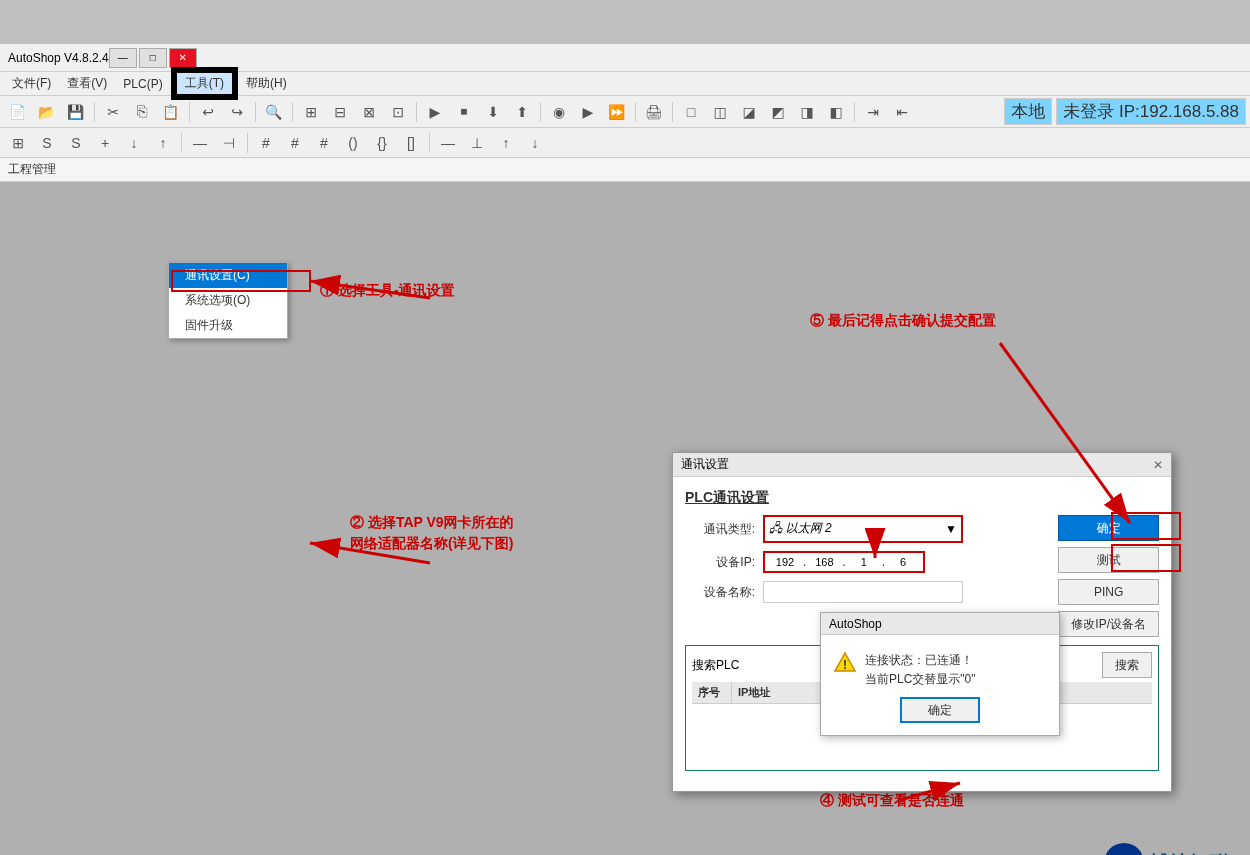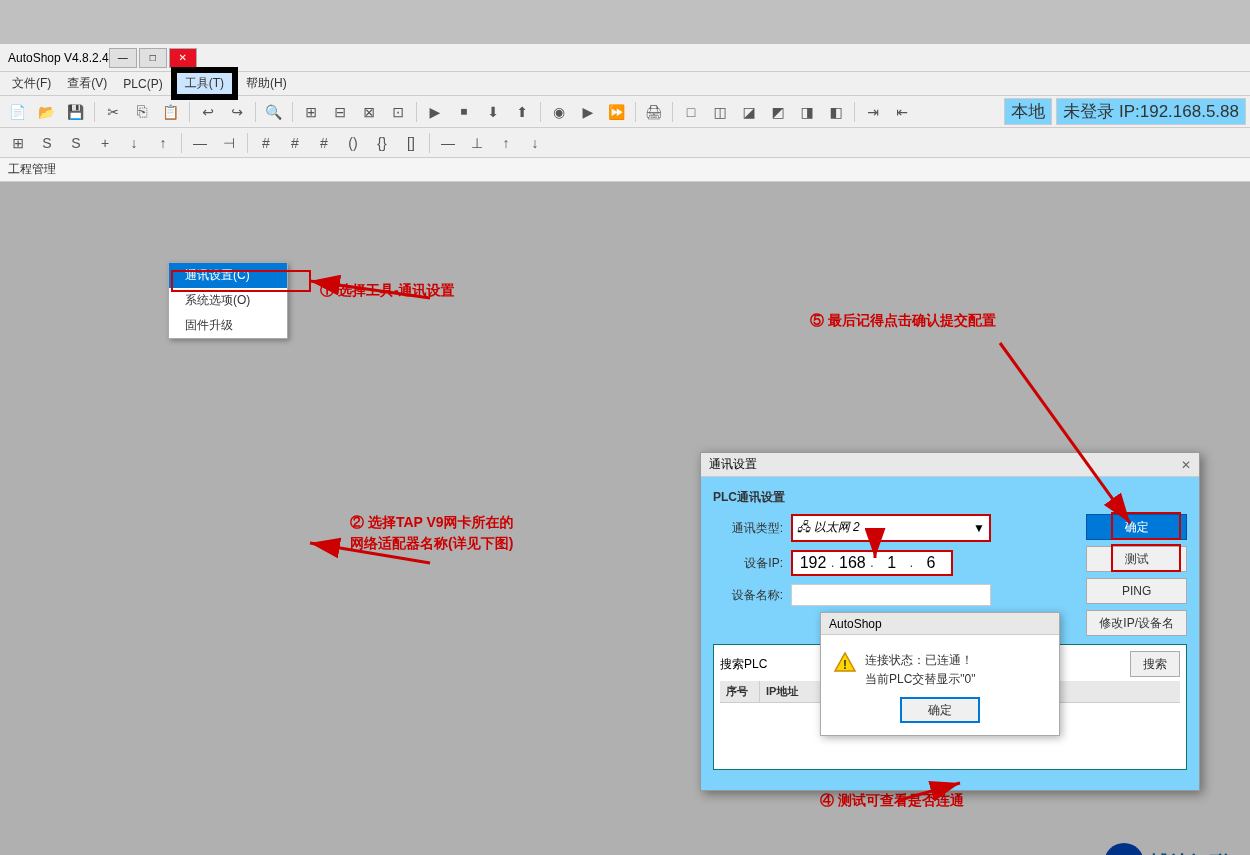--- a/index.html
+++ b/index.html
@@ -154,23 +154,23 @@
       color: #cc0000;
       font-size: 14px;
       font-weight: bold;
       z-index: 50;
     }
 
     
     .dialog-overlay {
       position: absolute;
       top: 270px;
-      left: 700px;
+      left: 672px;
       width: 500px;
-      background: #7dd3fc;
+      background: #ffffff;
       border: 1px solid #999;
       box-shadow: 3px 3px 10px rgba(0,0,0,0.4);
       z-index: 200;
     }
     .dialog-titlebar {
       background: #e8e8e8;
       border-bottom: 1px solid #ccc;
       height: 24px;
       display: flex;
       align-items: center;
@@ -180,24 +180,25 @@
     }
     .dialog-close {
       cursor: pointer;
       font-size: 12px;
       color: #666;
     }
     .dialog-body {
       padding: 12px;
     }
     .dialog-section-title {
-      font-size: 12px;
+      font-size: 14px;
       font-weight: bold;
       color: #333;
       margin-bottom: 8px;
+      text-decoration: underline;
     }
     .form-row {
       display: flex;
       align-items: center;
       margin-bottom: 8px;
       gap: 8px;
     }
     .form-label {
       width: 70px;
       text-align: right;
@@ -223,21 +224,21 @@
       align-items: center;
       gap: 2px;
       border: 2px solid #cc0000;
       background: white;
       padding: 2px 4px;
     }
     .ip-input {
       width: 32px;
       border: none;
       outline: none;
-      font-size: 16px;
+      font-size: 11px;
       text-align: center;
     }
     .ip-dot {
       color: #333;
     }
     .device-name-input {
       width: 200px;
       height: 22px;
       border: 1px solid #ccc;
       background: white;

